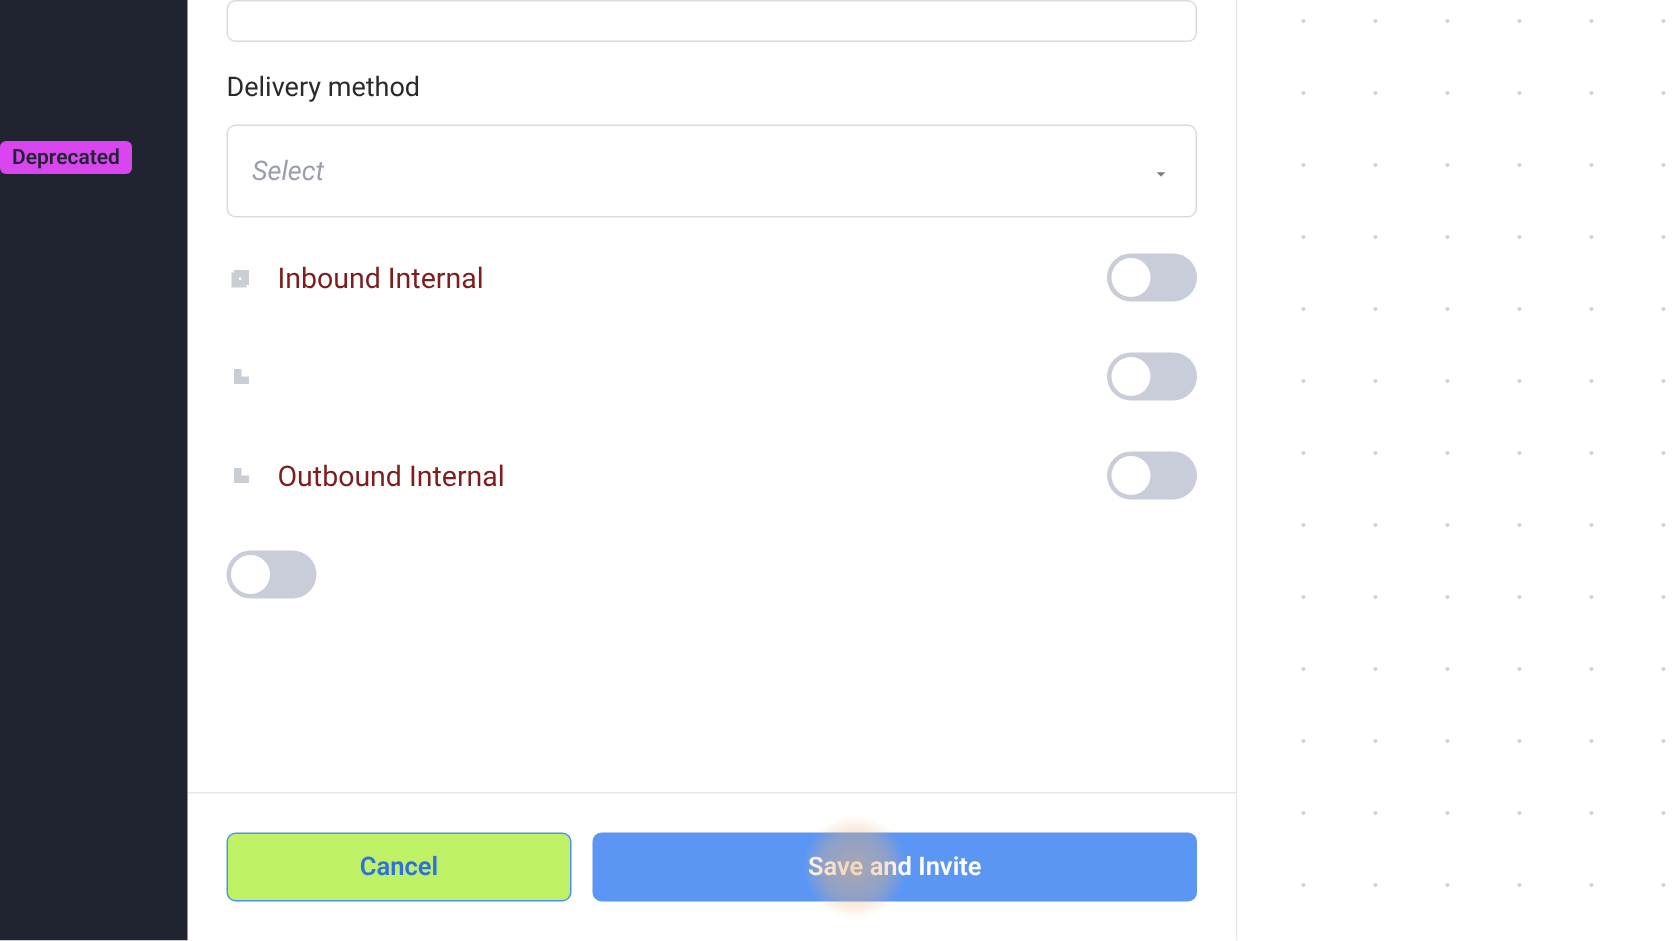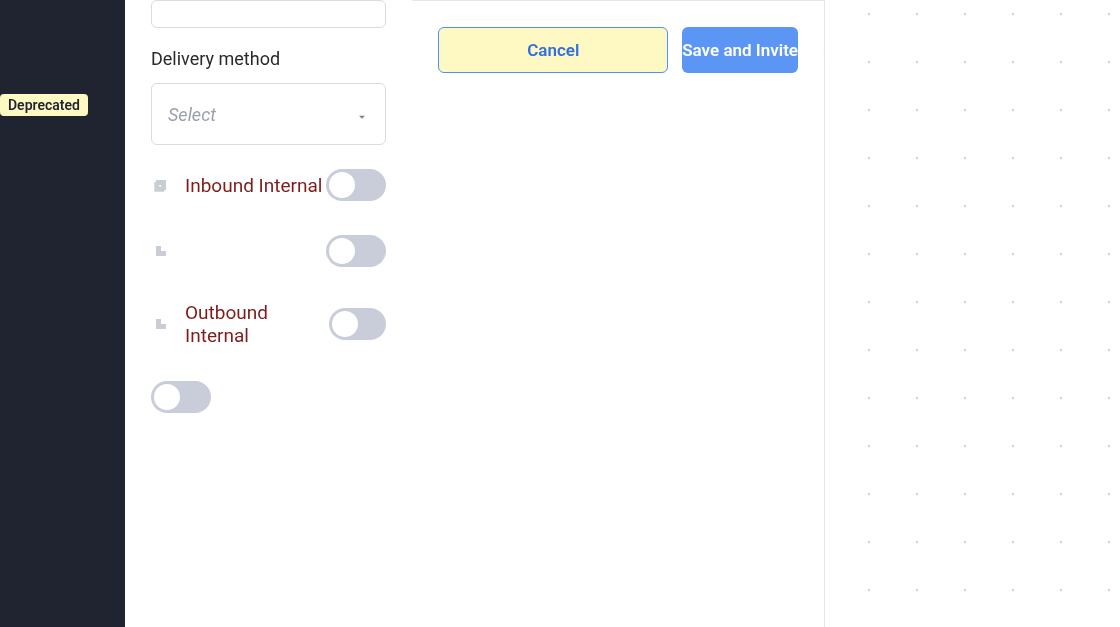--- a/index.html
+++ b/index.html
@@ -10,37 +10,38 @@
     width: 125px;
     height: 627px;
     background: #1f2430;
     flex-shrink: 0;
     position: relative;
   }
   .deprecated-badge {
     position: absolute;
     top: 94px;
     left: 0;
-    background: #fef9c3;
+    background: #d946ef;
     color: #1f2430;
     font-size: 14px;
     font-weight: 600;
     padding: 3px 8px;
     border-radius: 4px;
   }
 
   .main {
     flex: 1;
     display: flex;
     height: 627px;
   }
 
   .modal-col {
     width: 700px;
     display: flex;
+    flex-direction: column;
     border-right: 1px solid #e5e7eb;
   }
 
   .form-scroll {
     flex: 1;
     padding: 0 26px 0 26px;
     overflow: hidden;
   }
 
   .text-input {
@@ -132,21 +133,21 @@
     font-weight: 600;
     display: flex;
     align-items: center;
     justify-content: center;
     cursor: pointer;
   }
   .btn-cancel {
     width: 230px;
     border: 1.5px solid #4a90ff;
     color: #2f6fe0;
-    background: #fef9c3;
+    background: #bef264;
   }
   .btn-primary {
     flex: 1;
     background: #5b96f5;
     color: #fff;
     border: none;
     position: relative;
   }
 
   .click-highlight {

